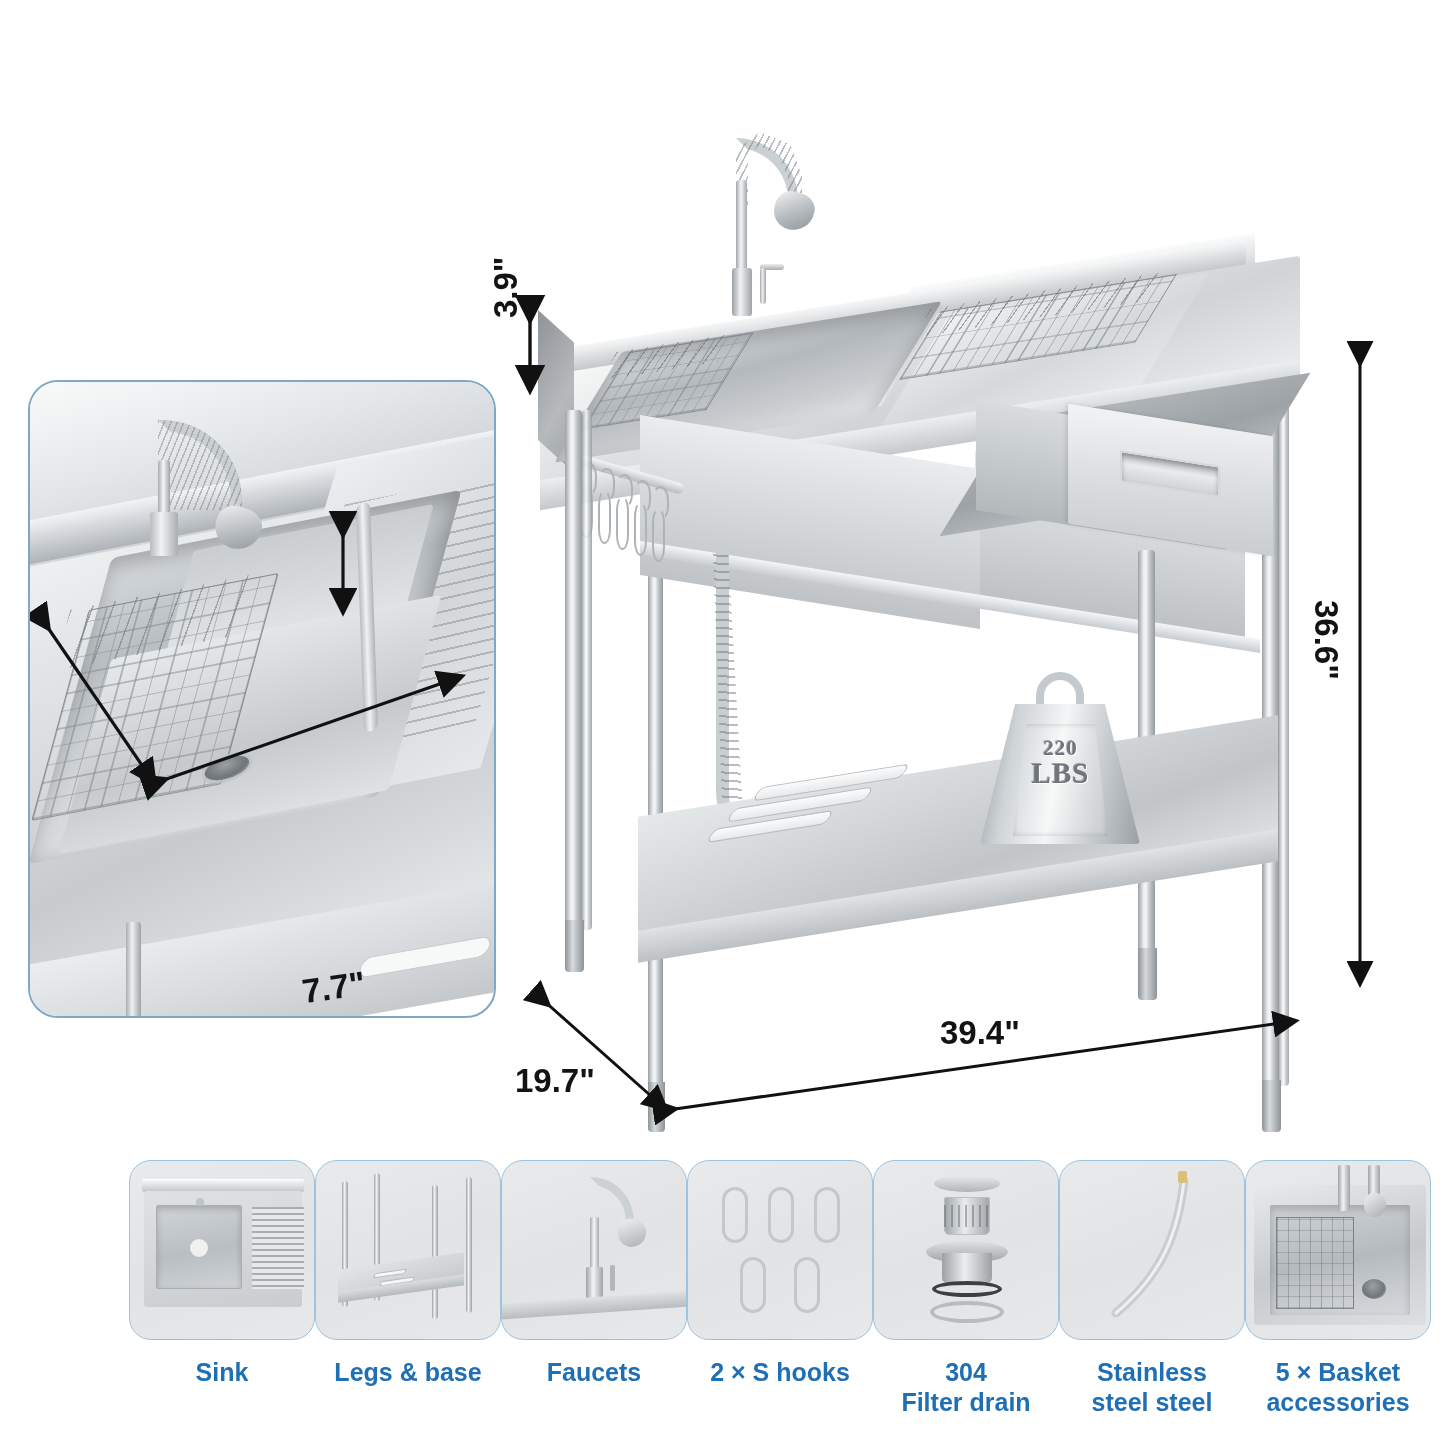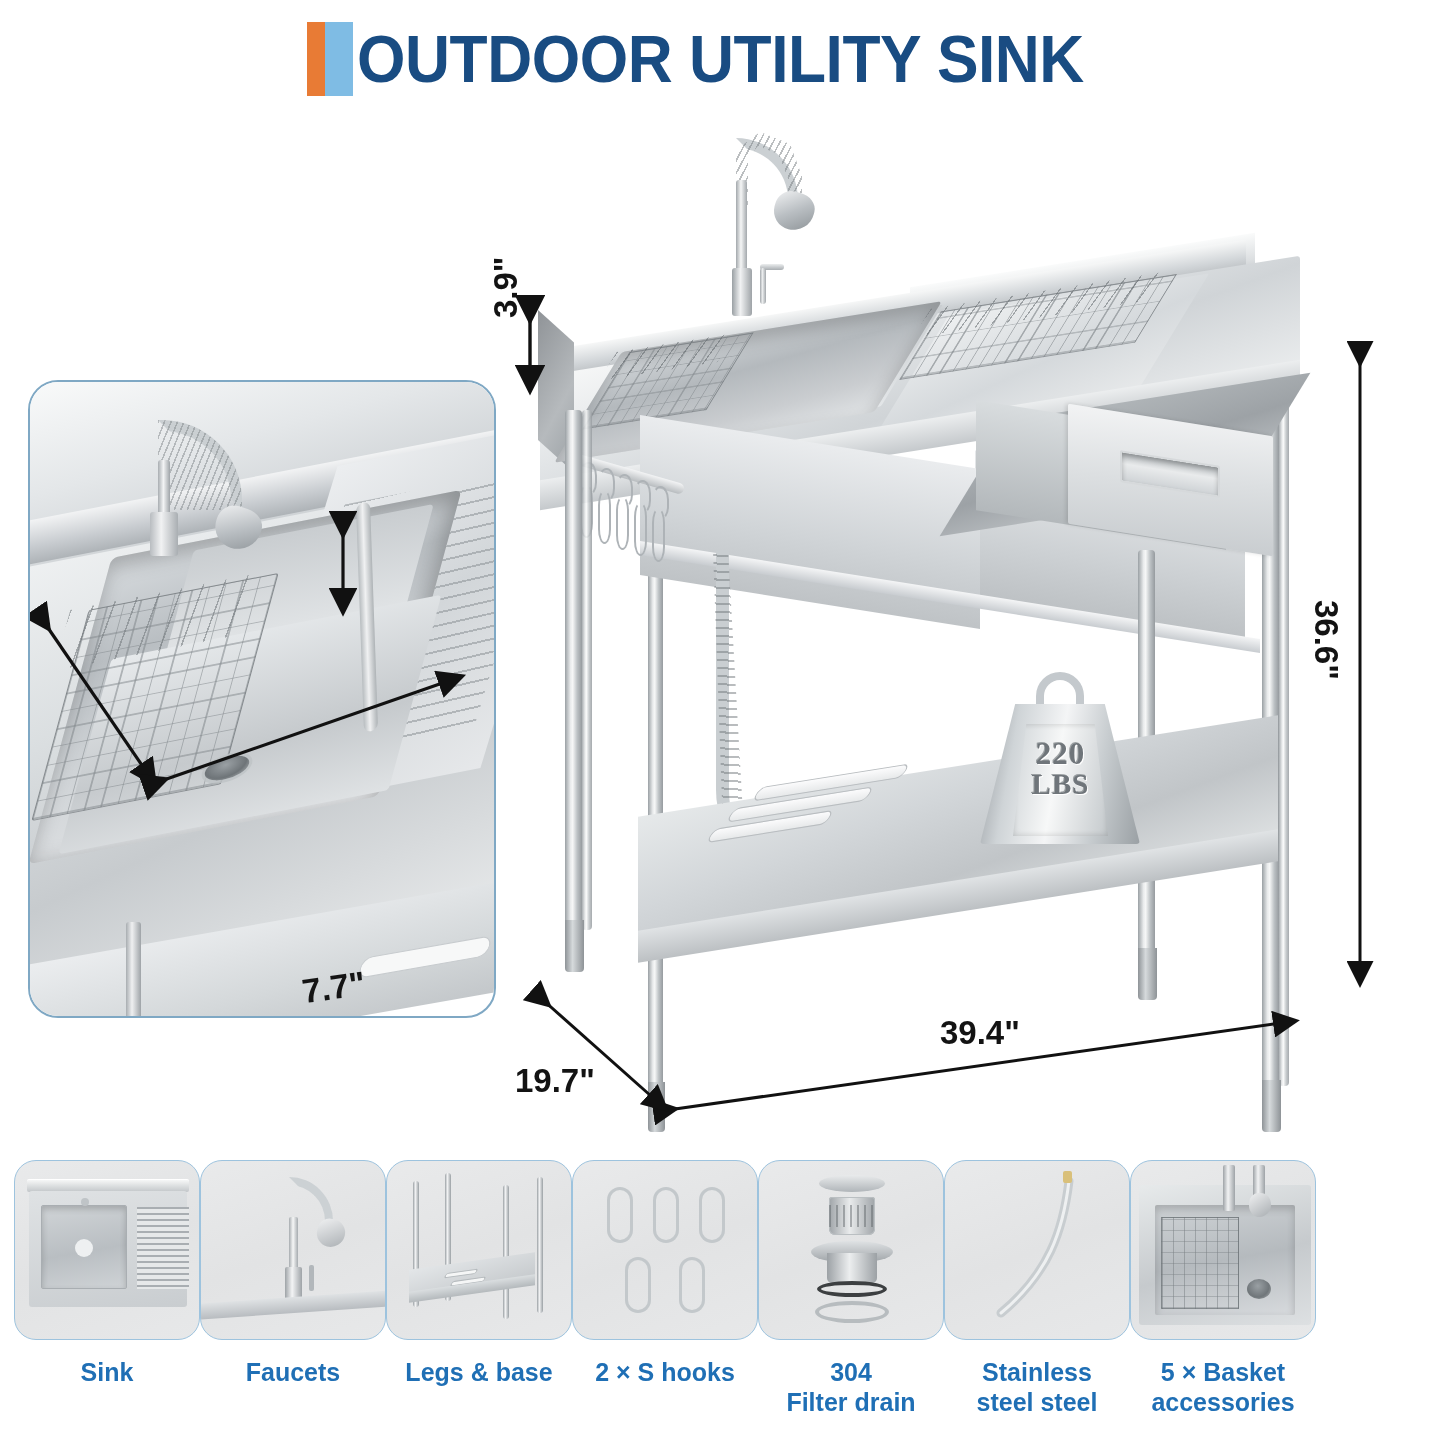--- a/index.html
+++ b/index.html
@@ -413,35 +413,35 @@
     border: 8px solid #c4c9cd; border-bottom:none;
     border-radius: 26px 26px 0 0;
     background: transparent;
   }
   .weight-text {
     position:absolute; left:33px; top:62px; width:95px;
     text-align:center; font-family:"Liberation Serif", serif;
     font-weight:bold; color:#6f757a; line-height:1.02;
     text-shadow: 1px 1px 0 #ffffff, -1px -1px 0 rgba(90,96,100,.55);
   }
-  .wt-1 { font-size:31px; letter-spacing:1px; }
+  .wt-1 { font-size:21px; letter-spacing:1px; }
   .wt-2 { font-size:29px; letter-spacing:1px; }
 
   
   .dim-39 { position:absolute; left:940px; top:1014px; font-size:33px; font-weight:bold; color:#131313; }
   .dim-19 { position:absolute; left:515px; top:1062px; font-size:33px; font-weight:bold; color:#131313; }
   .dim-36 { position:absolute; left:1345px; top:600px; font-size:33px; font-weight:bold; color:#131313;
             transform: rotate(90deg); transform-origin:left top; white-space:nowrap; }
   .dim-39b{ position:absolute; left:487px; top:318px; font-size:33px; font-weight:bold; color:#131313;
             transform: rotate(-90deg); transform-origin:left top; white-space:nowrap; }
 
   
   .strip {
     position:absolute; left:0; top:1160px; width:1445px; height:270px;
-    display:flex; justify-content:flex-start; padding:0 14px;
+    display:flex; justify-content:flex-end; padding:0 14px;
   }
   .comp { width:186px; display:flex; flex-direction:column; align-items:center; }
   .comp-card {
     width:186px; height:180px;
     background: linear-gradient(160deg,#e9eaeb 0%,#e2e3e4 50%,#e7e8e9 100%);
     border:1.6px solid #9DC3DE; border-radius:22px;
     position:relative; overflow:hidden;
   }
   .comp-label {
     margin-top:18px; text-align:center; font-size:25px; font-weight:bold;
@@ -532,27 +532,20 @@
           background:linear-gradient(145deg,#f0f1f2,#a8adb1); border-radius:45% 50% 55% 50%;}
   .t7-drain{position:absolute; left:116px; top:118px; width:24px; height:20px;
           background:radial-gradient(ellipse at 45% 35%,#9aa0a4,#70767a 60%,#b6babd);
           border-radius:50%;}
 </style>
 </head>
 <body>
 
 <div id="root">
 
-  <div class="title-wrap">
-    <div class="title-bars">
-      <div class="bar-orange"></div>
-      <div class="bar-blue"></div>
-    </div>
-    <div class="title-text">OUTDOOR UTILITY SINK</div>
-  </div>
 
   <div class="callout">
     <div class="callout-inner">
       <div class="co-counter-back"></div>
       <div class="co-counter-edge"></div>
       <div class="co-deck"></div>
       <div class="co-drain-board"></div>
       <div class="co-drain-lines"></div>
       <div class="co-basin"></div>
       <div class="co-basin-wall"></div>
@@ -692,45 +685,45 @@
           <div class="t1-drain"></div>
           <div class="t1-board"></div>
         </span>
       </div>
       <div class="comp-label">Sink</div>
     </div>
 
     <div class="comp">
       <div class="comp-card">
         <span>
-          <div class="t3-neck"></div>
-          <div class="t3-spray"></div>
-          <div class="t3-stem"></div>
-          <div class="t3-lever"></div>
-          <div class="t3-base"></div>
-          <div class="t3-counter"></div>
-        </span>
-      </div>
-      <div class="comp-label">Faucets</div>
-    </div>
-
-    <div class="comp">
-      <div class="comp-card">
-        <span>
           <div class="t2-leg" style="left:26px; top:20px; height:126px;"></div>
           <div class="t2-leg" style="left:58px; top:12px; height:128px;"></div>
           <div class="t2-leg" style="left:116px;top:24px; height:134px;"></div>
           <div class="t2-leg" style="left:150px;top:16px; height:136px;"></div>
           <div class="t2-shelf"></div>
           <div class="t2-slot" style="left:58px; top:110px; width:32px;"></div>
           <div class="t2-slot" style="left:64px; top:118px; width:34px;"></div>
           <div class="t2-shelf-f"></div>
         </span>
       </div>
       <div class="comp-label">Legs &amp; base</div>
+    </div>
+
+    <div class="comp">
+      <div class="comp-card">
+        <span>
+          <div class="t3-neck"></div>
+          <div class="t3-spray"></div>
+          <div class="t3-stem"></div>
+          <div class="t3-lever"></div>
+          <div class="t3-base"></div>
+          <div class="t3-counter"></div>
+        </span>
+      </div>
+      <div class="comp-label">Faucets</div>
     </div>
 
     <div class="comp">
       <div class="comp-card">
         <span>
           <div class="t4-hook" style="left:34px; top:26px;">
               <div class="u"></div>
               <div class="d"></div>
             </div>
           <div class="t4-hook" style="left:80px; top:26px;">

